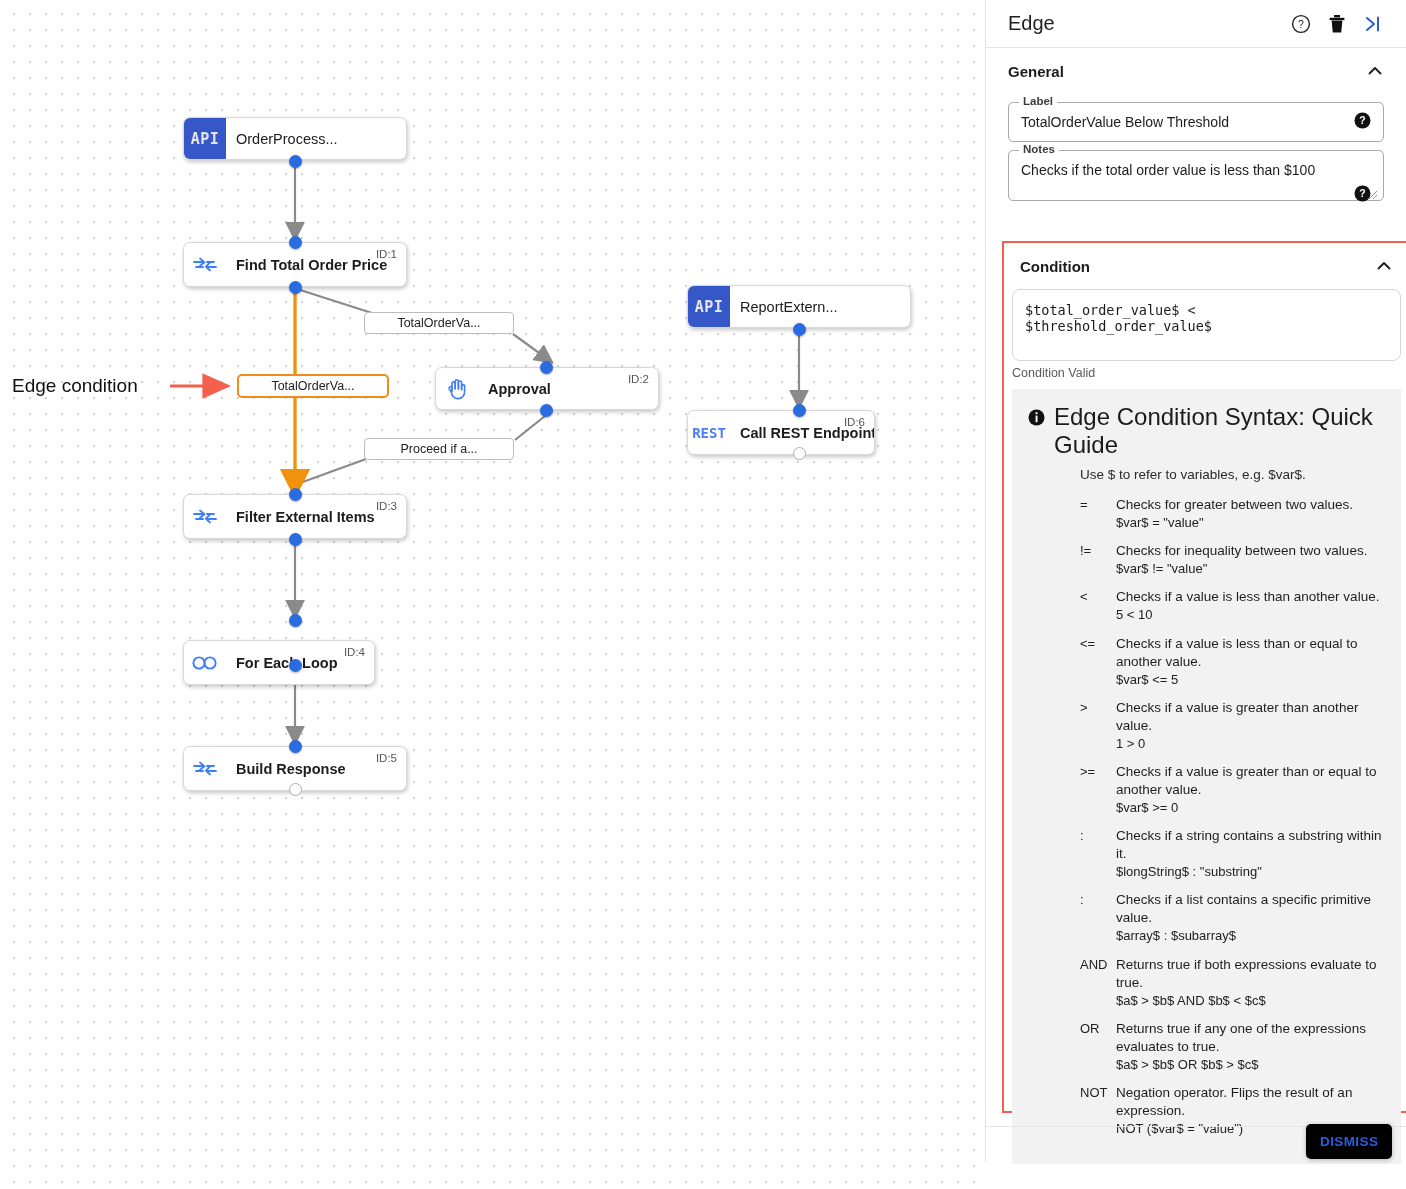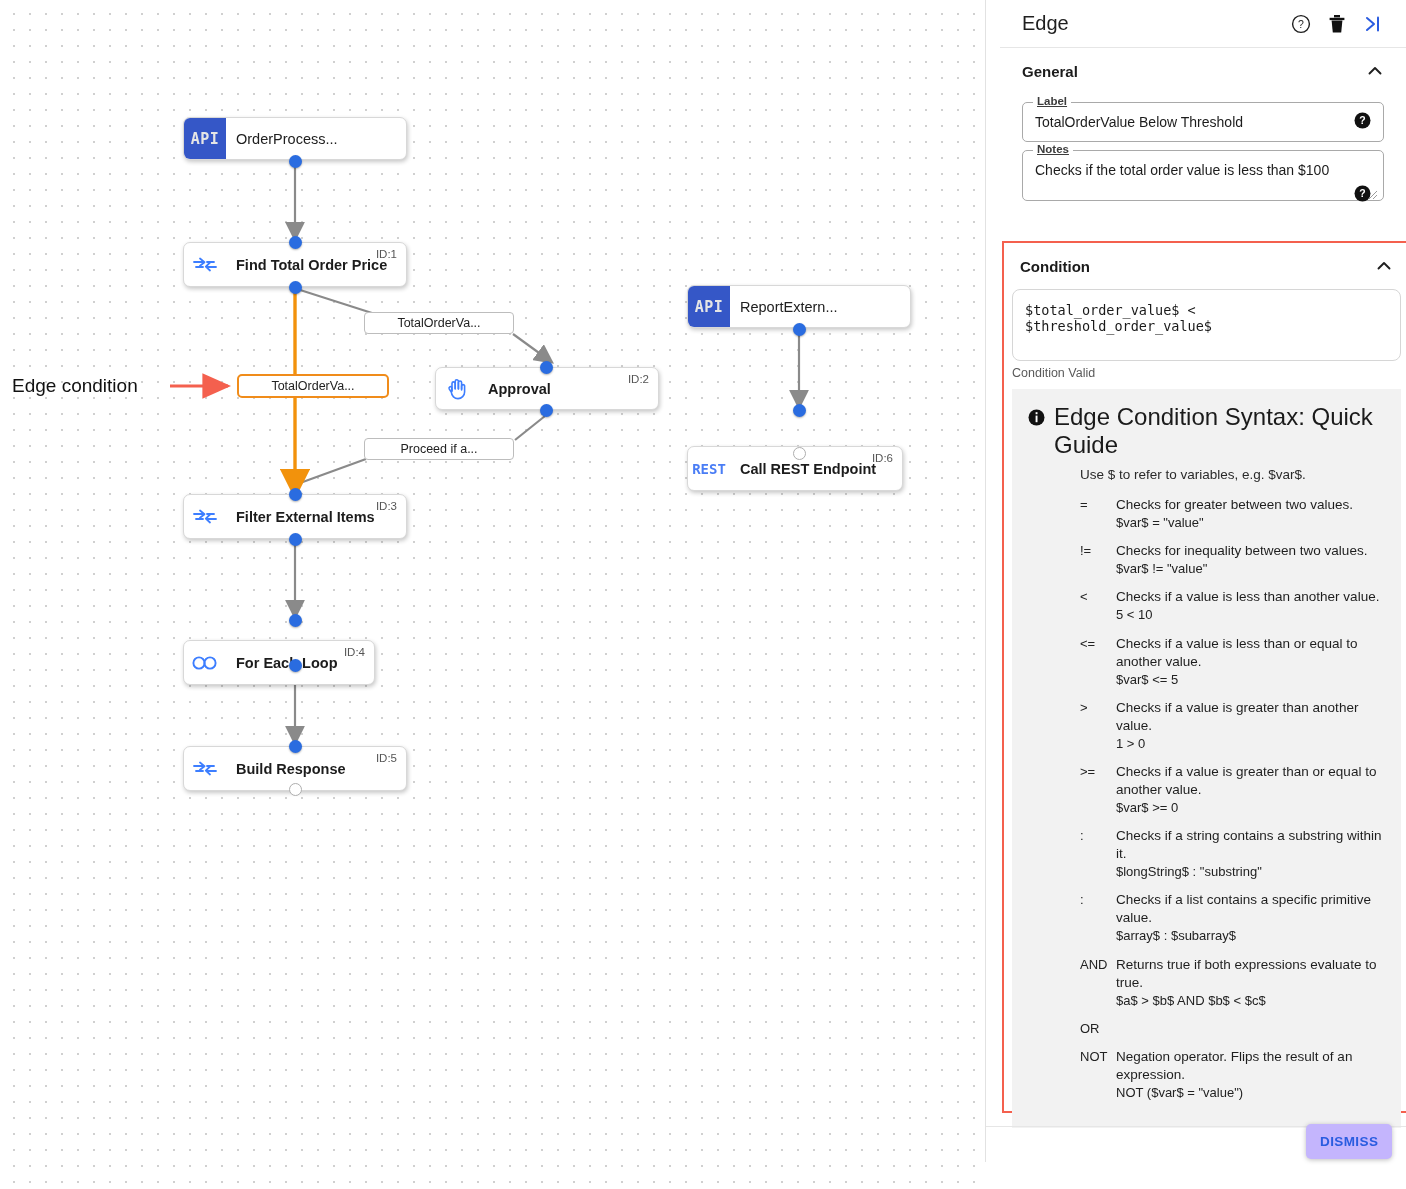--- a/index.html
+++ b/index.html
@@ -98,21 +98,20 @@
     color: #111;
     white-space: nowrap;
   }
 
   
   #panel {
     position: absolute; left: 985px; top: 0;
     width: 421px; height: 1162px;
     background: #fff;
     border-left: 1px solid #e2e2e2;
-    padding-left: 14px;
   }
   #panel-header {
     height: 48px;
     display: flex; align-items: center;
     padding: 0 18px 0 22px;
     border-bottom: 1px solid #e6e6e6;
   }
   #panel-header .title {
     font-size: 20px; color: #1f1f1f; flex: 1;
   }
@@ -136,21 +135,20 @@
     font-size: 14px;
     color: #1c1c1c;
   }
   .field .legend {
     position: absolute; top: -8px; left: 10px;
     background: #fff;
     padding: 0 4px;
     font-size: 11.5px;
     color: #3c3c3c;
     font-weight: bold;
-    text-decoration: underline;
   }
   .field.notes { padding-bottom: 22px; }
   .field .help-dot {
     position: absolute; right: 12px; top: 50%; transform: translateY(-50%);
   }
   .field.notes .help-dot { top: 34px; transform:none; }
   .resize-grip {
     position: absolute; right: 5px; bottom: 3px;
     width: 10px; height: 10px;
   }
@@ -196,21 +194,21 @@
   }
   .op-desc { flex: 1; font-size: 13.5px; color: #1e1e1e; line-height: 1.33; }
   .op-ex { font-size: 13px; color: #222; line-height: 1.33; }
 
   #panel-footer-line {
     position: absolute; left: 0; top: 1126px;
     width: 421px; height: 1px; background: #e6e6e6;
   }
   #dismiss {
     position: absolute; left: 320px; top: 1124px;
-    background: #c4b5fd;
+    background: #000000;
     border: none;
     border-radius: 5px;
     box-shadow: 0 1px 5px rgba(0,0,0,0.26);
     color: #2a5ce0;
     font-size: 13.5px;
     font-weight: bold;
     letter-spacing: .4px;
     padding: 10px 14px;
     cursor: pointer;
     font-family: "Liberation Sans", sans-serif;
@@ -351,21 +349,21 @@
     </div>
     <div class="port" style="left:289px; top:740px;"></div>
     <div class="port open" style="left:289px; top:783px;"></div>
 
     <div class="node api" style="left:687px; top:285px; width:224px; height:43px;">
       <div class="node-icon api-badge">API</div>
       <div class="node-title">ReportExtern...</div>
     </div>
     <div class="port" style="left:793px; top:323px;"></div>
 
-    <div class="node plain" style="left:687px; top:410px; width:216px; height:45px;margin-top:36px;">
+    <div class="node plain" style="left:687px; top:410px; width:188px; height:45px;">
       <div class="node-icon rest-badge">REST</div>
       <div class="node-title">Call REST Endpoint</div>
       <div class="node-id">ID:6</div>
     </div>
     <div class="port" style="left:793px; top:404px;"></div>
     <div class="port open" style="left:793px; top:447px;"></div>
 
     <div class="edge-label" style="left:364px; top:312px; width:150px;">TotalOrderVa...</div>
 
     <div class="edge-label selected" style="left:237px; top:374px; width:152px; height:24px;">TotalOrderVa...</div>
@@ -521,20 +519,24 @@
             </div>
             <div class="op-row">
               <div class="op-key">AND</div>
               <div class="op-desc">
                 <div>Returns true if both expressions evaluate to true.</div>
                 <div class="op-ex">$a$ &gt; $b$ AND $b$ &lt; $c$</div>
               </div>
             </div>
             <div class="op-row">
               <div class="op-key">OR</div>
+              <div class="op-desc">
+                <div>Returns true if any one of the expressions evaluates to true.</div>
+                <div class="op-ex">$a$ &gt; $b$ OR $b$ &gt; $c$</div>
+              </div>
             </div>
             <div class="op-row">
               <div class="op-key">NOT</div>
               <div class="op-desc">
                 <div>Negation operator. Flips the result of an expression.</div>
                 <div class="op-ex">NOT ($var$ = "value")</div>
               </div>
             </div>
           </div>
       </div>

